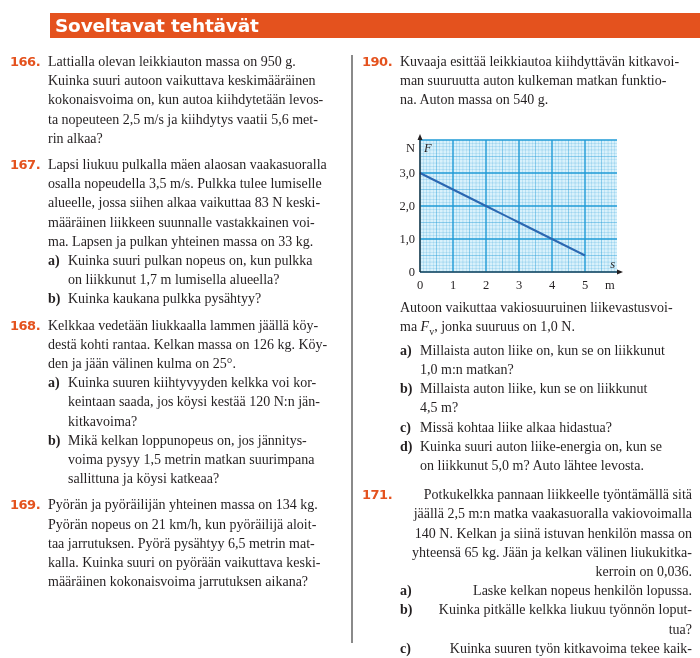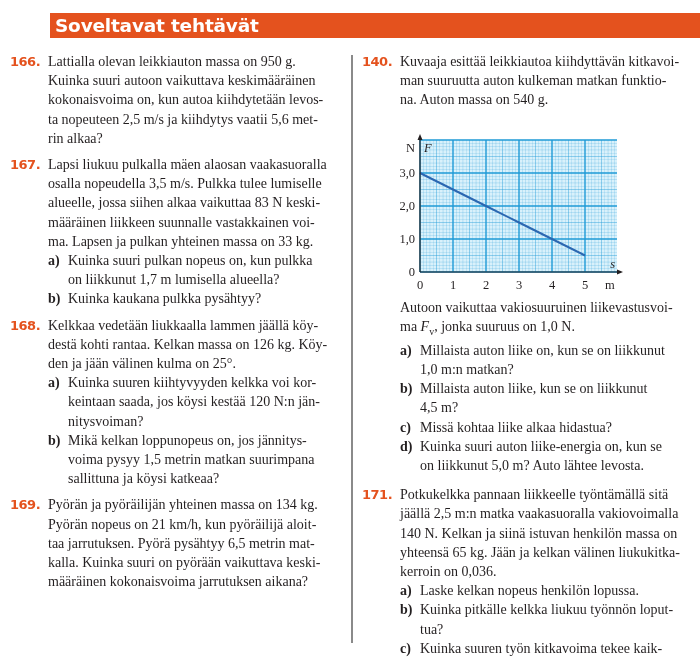--- a/index.html
+++ b/index.html
@@ -67,21 +67,21 @@
     <div class="problem">
       <span class="pnum">168.</span>
       <div class="ptext">
         <span class="line">Kelkkaa vedetään liukkaalla lammen jäällä köy-</span>
         <span class="line">destä kohti rantaa. Kelkan massa on 126 kg. Köy-</span>
         <span class="line">den ja jään välinen kulma on 25°.</span>
         <div class="sub">
           <span class="sub-label">a)</span>
           <span class="line">Kuinka suuren kiihtyvyyden kelkka voi kor-</span>
           <span class="line">keintaan saada, jos köysi kestää 120 N:n jän-</span>
-          <span class="line">nitysvoiman?</span>
+          <span class="line">kitkavoima?</span>
         </div>
         <div class="sub">
           <span class="sub-label">b)</span>
           <span class="line">Mikä kelkan loppunopeus on, jos jännitys-</span>
           <span class="line">voima pysyy 1,5 metrin matkan suurimpana</span>
           <span class="line">sallittuna ja köysi katkeaa?</span>
         </div>
       </div>
     </div>
     <div class="problem">
@@ -90,21 +90,21 @@
         <span class="line">Pyörän ja pyöräilijän yhteinen massa on 134 kg.</span>
         <span class="line">Pyörän nopeus on 21 km/h, kun pyöräilijä aloit-</span>
         <span class="line">taa jarrutuksen. Pyörä pysähtyy 6,5 metrin mat-</span>
         <span class="line">kalla. Kuinka suuri on pyörään vaikuttava keski-</span>
         <span class="line">määräinen kokonaisvoima jarrutuksen aikana?</span>
       </div>
     </div>
   </div>
 <div class="col col-right" id="rightCol">
     <div class="problem">
-      <span class="pnum">140.</span>
+      <span class="pnum">190.</span>
       <div class="ptext">
         <span class="line">Kuvaaja esittää leikkiautoa kiihdyttävän kitkavoi-</span>
         <span class="line">man suuruutta auton kulkeman matkan funktio-</span>
         <span class="line">na. Auton massa on 540 g.</span>
         <div class="chart-wrap"><svg width="330" height="170">
             <rect x="58" y="18" width="197" height="132" fill="#d9f1fb"></rect>
             <line x1="58" y1="18" x2="58" y2="150" stroke="#1e9ad6" stroke-width="1.4" opacity="1"></line>
             <line x1="61.3" y1="18" x2="61.3" y2="150" stroke="#1e9ad6" stroke-width="0.3" opacity="0.7"></line>
             <line x1="64.6" y1="18" x2="64.6" y2="150" stroke="#1e9ad6" stroke-width="0.3" opacity="0.7"></line>
             <line x1="67.9" y1="18" x2="67.9" y2="150" stroke="#1e9ad6" stroke-width="0.3" opacity="0.7"></line>
@@ -241,21 +241,21 @@
           <span class="sub-label">c)</span>
           <span class="line">Missä kohtaa liike alkaa hidastua?</span>
         </div>
         <div class="sub">
           <span class="sub-label">d)</span>
           <span class="line">Kuinka suuri auton liike-energia on, kun se</span>
           <span class="line">on liikkunut 5,0 m? Auto lähtee levosta.</span>
         </div>
       </div>
     </div>
-    <div class="problem" style="margin-top: 10px;">
+    <div class="problem" style="margin-top: 10px; text-align: right;">
       <span class="pnum">171.</span>
       <div class="ptext">
         <span class="line">Potkukelkka pannaan liikkeelle työntämällä sitä</span>
         <span class="line">jäällä 2,5 m:n matka vaakasuoralla vakiovoimalla</span>
         <span class="line">140 N. Kelkan ja siinä istuvan henkilön massa on</span>
         <span class="line">yhteensä 65 kg. Jään ja kelkan välinen liukukitka-</span>
         <span class="line">kerroin on 0,036.</span>
         <div class="sub">
           <span class="sub-label">a)</span>
           <span class="line">Laske kelkan nopeus henkilön lopussa.</span>

